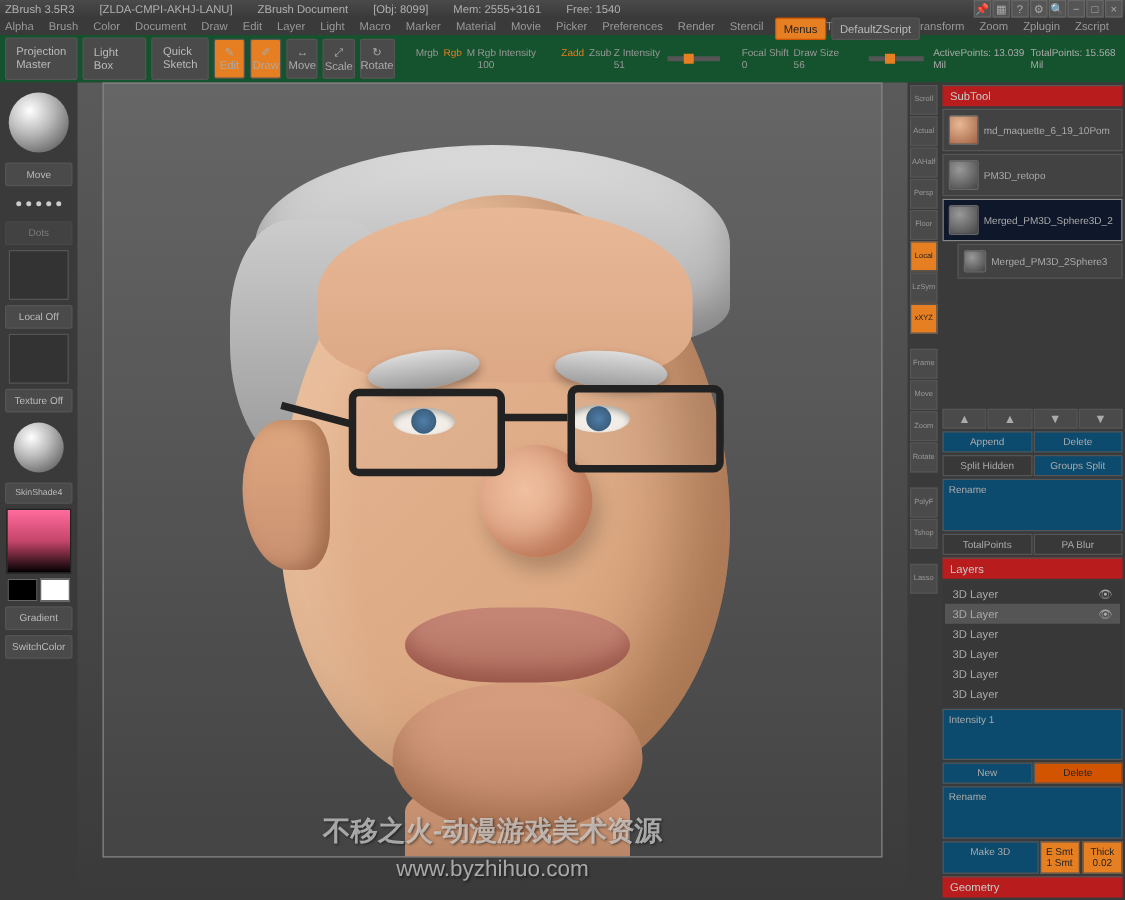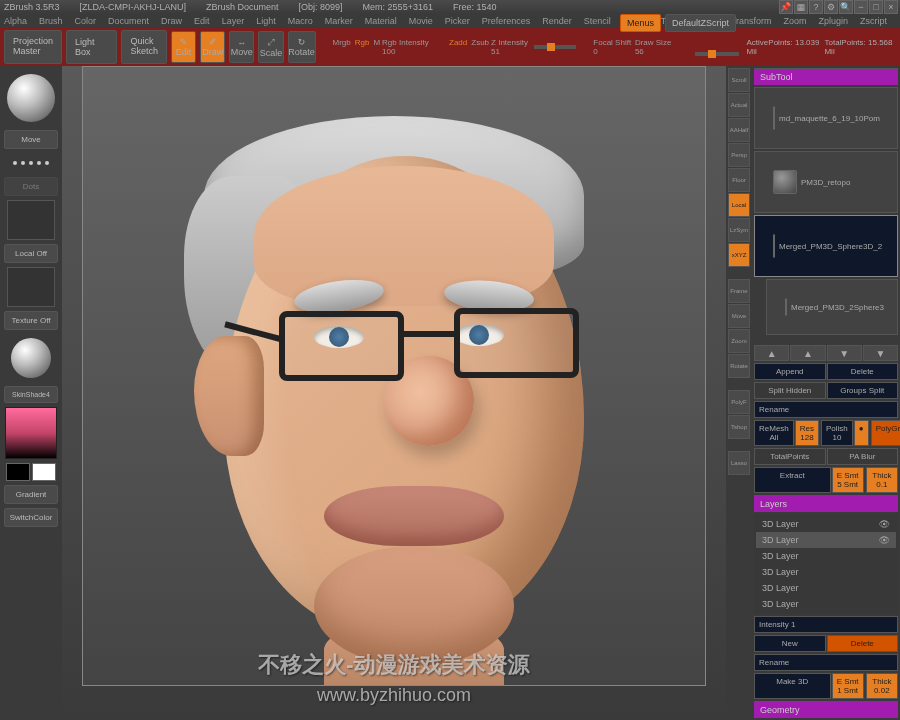--- a/index.html
+++ b/index.html
@@ -3,21 +3,21 @@
 <meta charset="utf-8">
 <style>
 *{margin:0;padding:0;box-sizing:border-box;font-family:Tahoma,Arial,sans-serif;font-size:9px;color:#aaa;user-select:none}
 body{background:#3a3a3a;width:900px;height:720px;overflow:hidden;position:relative}
 .title-bar{height:14px;background:linear-gradient(#4a4a4a,#3a3a3a);display:flex;align-items:center;padding:0 4px;gap:20px}
 .title-bar span{font-size:9px;color:#b0b0b0}
 .menu-bar{height:14px;background:#3a3a3a;display:flex;align-items:center;padding:0 4px;gap:12px}
 .menu-bar span{font-size:9px;color:#999;cursor:pointer}
 .top-ctrl{position:absolute;top:0;right:2px;display:flex;gap:1px}
 .top-ctrl .tb{width:14px;height:14px;background:#555;border:1px solid #666;display:flex;align-items:center;justify-content:center}
-.top-shelf{height:38px;background:#7f1d1d;display:flex;align-items:center;padding:2px 4px;gap:4px}
+.top-shelf{height:38px;background:#14532d;display:flex;align-items:center;padding:2px 4px;gap:4px}
 .shelf-btn{background:#4a4a4a;border:1px solid #555;padding:3px 6px;font-size:9px;color:#bbb;border-radius:2px}
 .shelf-btn.wide{padding:6px 8px}
 .shelf-btn.orange{background:#e67e22;color:#222;border-color:#d35400}
 .shelf-icon{width:28px;height:32px;background:#4a4a4a;border:1px solid #555;border-radius:2px;display:flex;flex-direction:column;align-items:center;justify-content:center;font-size:7px;color:#999}
 .shelf-icon.active{background:#e67e22;color:#222}
 .slider-lbl{font-size:8px;color:#999}
 .slider-lbl.orange{color:#e67e22}
 .slider-track{width:50px;height:4px;background:#555;position:relative}
 .slider-track::after{content:'';position:absolute;width:8px;height:8px;background:#e67e22;top:-2px;left:30%}
 .main-area{position:absolute;top:66px;left:0;right:0;bottom:0;display:flex}
@@ -53,27 +53,27 @@
 .glasses .temple{position:absolute;width:60px;height:6px;background:#222;left:-55px;top:18px;transform:rotate(15deg)}
 .mouth{position:absolute;width:180px;height:60px;left:160px;top:390px;background:linear-gradient(#c88878,#b07060);border-radius:50%/60%;box-shadow:inset 0 -10px 15px rgba(120,50,40,0.4)}
 .chin{position:absolute;width:200px;height:120px;left:150px;top:450px;background:linear-gradient(#d8a080,#c08868);border-radius:50%;box-shadow:inset 0 -20px 30px rgba(100,50,20,0.3)}
 .neck{position:absolute;width:180px;height:80px;left:160px;top:530px;background:linear-gradient(#d09878,#b08060);border-radius:30% 30% 20% 20%}
 .watermark{position:absolute;bottom:40px;width:100%;text-align:center;font-size:22px;color:rgba(220,220,220,0.7);font-weight:bold;text-shadow:1px 1px 2px rgba(0,0,0,0.5)}
 .watermark2{position:absolute;bottom:14px;width:100%;text-align:center;font-size:18px;color:rgba(220,220,220,0.7);text-shadow:1px 1px 2px rgba(0,0,0,0.5)}
 .right-tools{width:26px;background:#3a3a3a;display:flex;flex-direction:column;gap:1px;padding:2px}
 .rt-btn{width:22px;height:24px;background:#4a4a4a;border:1px solid #555;font-size:6px;display:flex;align-items:center;justify-content:center;flex-direction:column;color:#999}
 .rt-btn.active{background:#e67e22;color:#222}
 .right-panel{width:148px;background:#3a3a3a;padding:2px;display:flex;flex-direction:column;gap:2px;overflow:hidden}
-.rp-header{background:#a21caf;padding:3px 6px;font-size:9px;color:#ccc;border-top:1px solid #555}
+.rp-header{background:#b91c1c;padding:3px 6px;font-size:9px;color:#ccc;border-top:1px solid #555}
 .rp-row{display:flex;gap:1px}
-.rp-btn{flex:1;background:#0f172a;padding:3px 4px;font-size:8px;text-align:center;border:1px solid #555;color:#aaa}
+.rp-btn{flex:1;background:#0c4a6e;padding:3px 4px;font-size:8px;text-align:center;border:1px solid #555;color:#aaa}
 .rp-btn.dark{background:#383838}
 .rp-btn.orange{background:#e67e22;color:#222}
 .rp-btn.orange2{background:#d35400;color:#222}
-.subtool-item{display:flex;align-items:center;gap:4px;padding:18px;background:#424242;border:1px solid #555}
+.subtool-item{display:flex;align-items:center;gap:4px;padding:4px;background:#424242;border:1px solid #555}
 .subtool-item.sel{background:#0f172a;border:1px solid #888}
 .st-thumb{width:24px;height:24px;background:radial-gradient(circle at 35% 30%,#e8b896,#a06040);border-radius:2px;border:1px solid #666}
 .st-thumb.gray{background:radial-gradient(circle at 35% 30%,#999,#444)}
 .st-name{font-size:8px;color:#aaa}
 .layer-item{padding:3px 6px;font-size:8px;color:#888;display:flex;align-items:center;gap:4px}
 .layer-item.sel{background:#555;color:#ccc}
 .layer-item.hl{color:#e67e22}
 .vc{display:flex;flex-direction:row;gap:2px}
 .arrow-btns{display:flex;gap:1px}
 .arrow-btns div{flex:1;background:#4a4a4a;border:1px solid #555;height:16px;display:flex;align-items:center;justify-content:center;font-size:10px}
@@ -169,21 +169,21 @@
       <span class="slider-lbl">Zsub</span>
     </div>
     <div style="display:flex;align-items:center;gap:3px">
       <span class="slider-lbl">Z Intensity 51</span>
       <div class="slider-track"></div>
     </div>
   </div>
   <div style="width:10px"></div>
   <div class="vc">
     <span class="slider-lbl">Focal Shift 0</span>
-    <div style="display:flex;align-items:flex-end;gap:19px">
+    <div style="display:flex;align-items:center;gap:19px">
       <span class="slider-lbl">Draw Size 56</span>
       <div class="slider-track"></div>
     </div>
   </div>
   <div style="flex:1"></div>
   <div class="vc" style="align-items:flex-end">
     <span class="stat">ActivePoints: 13.039 Mil</span>
     <span class="stat">TotalPoints: 15.568 Mil</span>
   </div>
 </div>
@@ -296,41 +296,23 @@
     <div class="rp-row">
         <div class="rp-btn">Append</div>
         <div class="rp-btn">Delete</div>
       </div>
     <div class="rp-row">
         <div class="rp-btn dark">Split Hidden</div>
         <div class="rp-btn">Groups Split</div>
       </div>
     <div class="rp-btn" style="text-align:left">Rename</div>
     <div class="rp-row">
-      <div class="rp-btn" style="flex:1.2">ReMesh All</div>
-      <div class="vc" style="flex:1">
-        <div class="rp-btn orange">Res 128</div>
-        <div class="rp-row">
-            <div class="rp-btn">Polish 10</div>
-            <div class="rp-btn orange" style="flex:0.3">●</div>
-          </div>
-        <div class="rp-btn orange2">PolyGrp</div>
-      </div>
-    </div>
-    <div class="rp-row">
         <div class="rp-btn dark">TotalPoints</div>
         <div class="rp-btn dark">PA Blur</div>
       </div>
-    <div class="rp-row">
-      <div class="rp-btn">Extract</div>
-      <div class="vc" style="flex:1">
-        <div class="rp-btn orange">E Smt 5 Smt</div>
-        <div class="rp-btn orange">Thick 0.1</div>
-      </div>
-    </div>
 
     <div class="rp-header">Layers</div>
     <div style="background:#383838;padding:2px">
       <div class="layer-item">
           <span>3D Layer</span>
           <span style="margin-left:auto">👁</span>
         </div>
       <div class="layer-item sel">
           <span>3D Layer</span>
           <span style="margin-left:auto">👁</span>

